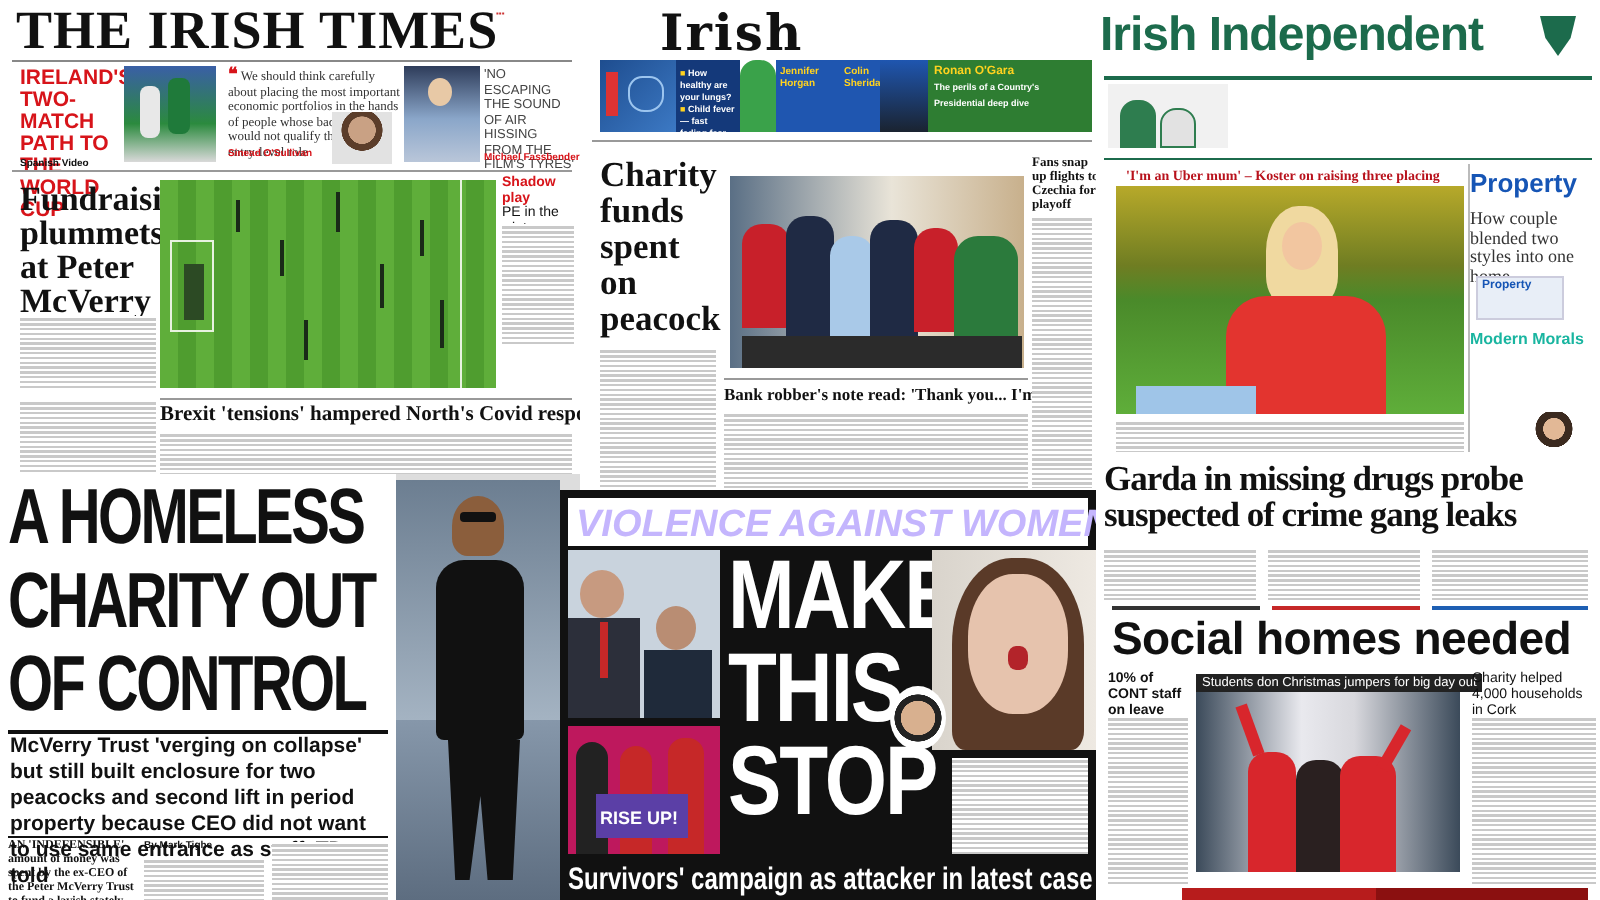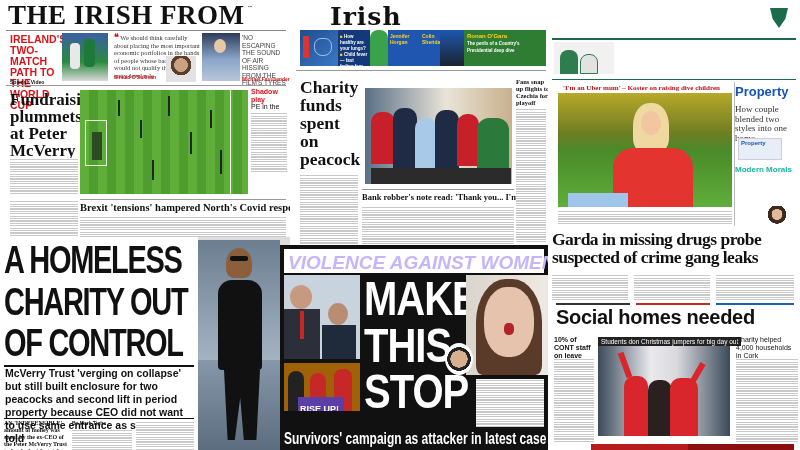--- a/index.html
+++ b/index.html
@@ -42,21 +42,21 @@
   #indo .couple { left: 187px; top: 105px; width: 64px; font-size: 9px; line-height: 9.5px; color: #333; }
   #indo .morals { left: 187px; top: 165px; font-size: 8px; font-weight: bold; color: #19b5a0; }
   #indo .son { left: 187px; top: 175px; width: 64px; font-size: 8px; line-height: 8.5px; color: #333; }
 
   
   #indo2 { left: 548px; top: 230px; width: 252px; height: 75px; }
   #indo2 .head { left: 4px; top: 0px; width: 246px; font-size: 17.5px; line-height: 18px; font-weight: bold; letter-spacing: -0.5px; }
 
   
   #echo { left: 548px; top: 302px; width: 252px; height: 148px; }
-  #echo .head { left: 8px; top: 4px; font-size: 20px; font-weight: bold; font-family: "Liberation Sans", sans-serif; letter-spacing: -0.3px; }
+  #echo .head { left: 8px; top: 4px; font-size: 23px; font-weight: bold; font-family: "Liberation Sans", sans-serif; letter-spacing: -0.3px; }
   #echo .cont { left: 6px; top: 34px; width: 40px; font-size: 7px; font-weight: bold; font-family: "Liberation Sans", sans-serif; line-height: 8px; }
   #echo .stud { left: 50px; top: 35px; font-size: 6.5px; font-family: "Liberation Sans", sans-serif; color: #fff; background: #222; padding: 1px 3px; white-space: nowrap; }
   #echo .charity { left: 188px; top: 34px; width: 62px; font-size: 7px; font-family: "Liberation Sans", sans-serif; line-height: 8px; }
 
   
   #star { left: 0; top: 237px; width: 198px; height: 213px; padding-left: 18px; }
   #star .big { left: 4px; top: 2px; width: 194px; font-family: "Liberation Sans", sans-serif; font-weight: bold; font-size: 29px; line-height: 31px; letter-spacing: -1.3px; transform: scaleY(1.35); transform-origin: top left; }
   #star .sub { left: 5px; top: 130px; width: 190px; font-family: "Liberation Sans", sans-serif; font-weight: bold; font-size: 10.5px; line-height: 13px; }
   #star .intro { left: 4px; top: 183px; width: 65px; font-size: 6px; line-height: 7px; font-weight: bold; }
 
@@ -66,21 +66,21 @@
   #herald { left: 280px; top: 245px; width: 268px; height: 205px; background: #111; }
   #herald .band { left: 4px; top: 4px; width: 260px; height: 24px; background: #fff; }
   #herald .vaw { left: 8px; top: 7px; font-family: "Liberation Sans", sans-serif; font-weight: bold; color: #c4b5fd; font-size: 19px; white-space: nowrap; font-style: italic; }
   #herald .make { left: 84px; top: 30px; width: 110px; color: #fff; font-family: "Liberation Sans", sans-serif; font-weight: bold; font-size: 40px; line-height: 38px; letter-spacing: -1px; transform: scaleY(1.22); transform-origin: top left; }
   #herald .surv { left: 4px; top: 185px; color: #fff; font-family: "Liberation Sans", sans-serif; font-weight: bold; font-size: 12px; white-space: nowrap; transform: scaleY(1.3); transform-origin: top left; }
 </style>
 </head>
 <body>
 
 <div class="paper" id="times">
-  <div class="abs mast">THE IRISH FROM</div>
+  <div class="abs mast">THE IRISH TIMES</div>
   <div class="abs sans" style="left:248px;top:4px;font-size:4px;color:#c33;">▪▪▪</div>
   <div class="rule" style="left:6px;top:30px;width:280px;background:#888;"></div>
   <div class="abs redhead">IRELAND'S TWO-MATCH PATH TO THE WORLD CUP</div>
   <div class="abs sans" style="left:10px;top:79px;font-size:5px;font-weight:bold;">Spanish Video</div>
   <div class="photo" style="left:62px;top:33px;width:46px;height:48px;background:linear-gradient(#3a5fa6,#2b8a3e 60%,#d9d9d9);">
     <div class="abs" style="left:8px;top:10px;width:10px;height:26px;background:#e8e8e8;border-radius:4px;"></div>
     <div class="abs" style="left:22px;top:6px;width:11px;height:28px;background:#1f7a3a;border-radius:4px;"></div>
   </div>
   <div class="abs quote"><b>❝</b> <span>We should think carefully about placing the most important economic portfolios in the hands of people whose backgrounds would not qualify them for an entry-level role</span></div>
   <div class="abs sans" style="left:114px;top:74px;font-size:5px;color:#d7141a;font-weight:bold;">Sinead O'Sullivan</div>
@@ -143,28 +143,29 @@
     <div class="abs" style="left:6px;top:80px;width:140px;height:16px;background:#2b2b2b;"></div>
   </div>
   <div class="rule" style="left:72px;top:189px;width:152px;"></div>
   <div class="abs bank">Bank robber's note read: 'Thank you... I'm sorry'</div>
   <div class="abs txt" style="left:72px;top:206px;width:152px;height:38px;"></div>
   <div class="abs fans">Fans snap up flights to Czechia for playoff</div>
   <div class="abs txt" style="left:226px;top:108px;width:30px;height:136px;"></div>
 </div>
 
 <div class="paper" id="indo">
+  <div class="abs mast">Irish Independent</div>
   <div class="abs" style="left:222px;top:8px;width:18px;height:20px;background:#1c6b4c;clip-path:polygon(0 0,100% 0,85% 55%,50% 100%,15% 55%);"></div>
   <div class="rule" style="left:4px;top:38px;width:244px;background:#1c6b4c;height:2px;"></div>
   <div class="photo" style="left:6px;top:42px;width:60px;height:32px;background:linear-gradient(#f1f1f1,#f1f1f1);">
     <div class="abs" style="left:6px;top:8px;width:18px;height:24px;background:#2e7d4f;border-radius:8px 8px 0 0;"></div>
     <div class="abs" style="left:26px;top:12px;width:18px;height:20px;background:#e2e2e2;border-radius:8px 8px 0 0;border:1px solid #2e7d4f;"></div>
   </div>
   <div class="rule" style="left:4px;top:79px;width:244px;background:#1c6b4c;"></div>
-  <div class="abs uber">'I'm an Uber mum' – Koster on raising dive children</div>
+  <div class="abs uber">'I'm an Uber mum' – Koster on raising three placing</div>
   <div class="photo" style="left:10px;top:93px;width:174px;height:114px;background:linear-gradient(#b7a92a,#6f7d22 35%,#4a8a2a 50%,#5fae3a);">
     <div class="abs" style="left:75px;top:10px;width:36px;height:50px;background:#f0d9a0;border-radius:45% 45% 30% 30%;"></div>
     <div class="abs" style="left:83px;top:18px;width:20px;height:24px;background:#f2c6a0;border-radius:50%;"></div>
     <div class="abs" style="left:55px;top:55px;width:80px;height:59px;background:#e3342f;border-radius:20px 20px 0 0;"></div>
     <div class="abs" style="left:10px;top:100px;width:60px;height:14px;background:#9fc5e8;"></div>
   </div>
   <div class="abs txt" style="left:10px;top:210px;width:174px;height:16px;"></div>
   <div class="rule" style="left:186px;top:82px;width:1px;height:144px;background:#bbb;"></div>
   <div class="abs prop sans">Property</div>
   <div class="abs couple">How couple blended two styles into one home</div>
@@ -225,21 +226,21 @@
 <div class="paper" id="herald">
   <div class="abs band"></div>
   <div class="abs vaw">VIOLENCE AGAINST WOMEN</div>
   <div class="photo" style="left:4px;top:30px;width:76px;height:84px;background:#c9d3dd;">
     <div class="abs" style="left:6px;top:10px;width:22px;height:24px;background:#c79a80;border-radius:50%;"></div>
     <div class="abs" style="left:0;top:34px;width:36px;height:50px;background:#2c2f3a;"></div>
     <div class="abs" style="left:16px;top:36px;width:4px;height:28px;background:#c62828;"></div>
     <div class="abs" style="left:44px;top:28px;width:20px;height:22px;background:#b98d73;border-radius:50%;"></div>
     <div class="abs" style="left:38px;top:50px;width:34px;height:34px;background:#1f2a3a;"></div>
   </div>
-  <div class="photo" style="left:4px;top:118px;width:76px;height:48px;background:#a16207;">
+  <div class="photo" style="left:4px;top:118px;width:76px;height:64px;background:#be185d;">
     <div class="abs" style="left:4px;top:8px;width:16px;height:56px;background:#222;border-radius:8px 8px 0 0;"></div>
     <div class="abs" style="left:26px;top:10px;width:16px;height:54px;background:#c62828;border-radius:8px 8px 0 0;"></div>
     <div class="abs" style="left:50px;top:6px;width:18px;height:58px;background:#c62828;border-radius:8px 8px 0 0;"></div>
     <div class="abs sans" style="left:14px;top:34px;width:46px;height:22px;background:#5b3fa6;color:#fff;font-weight:bold;font-size:9px;padding:7px 2px 0;">RISE UP!</div>
   </div>
   <div class="abs make">
     <div>MAKE</div>
     <div>THIS</div>
     <div>STOP</div>
   </div>

